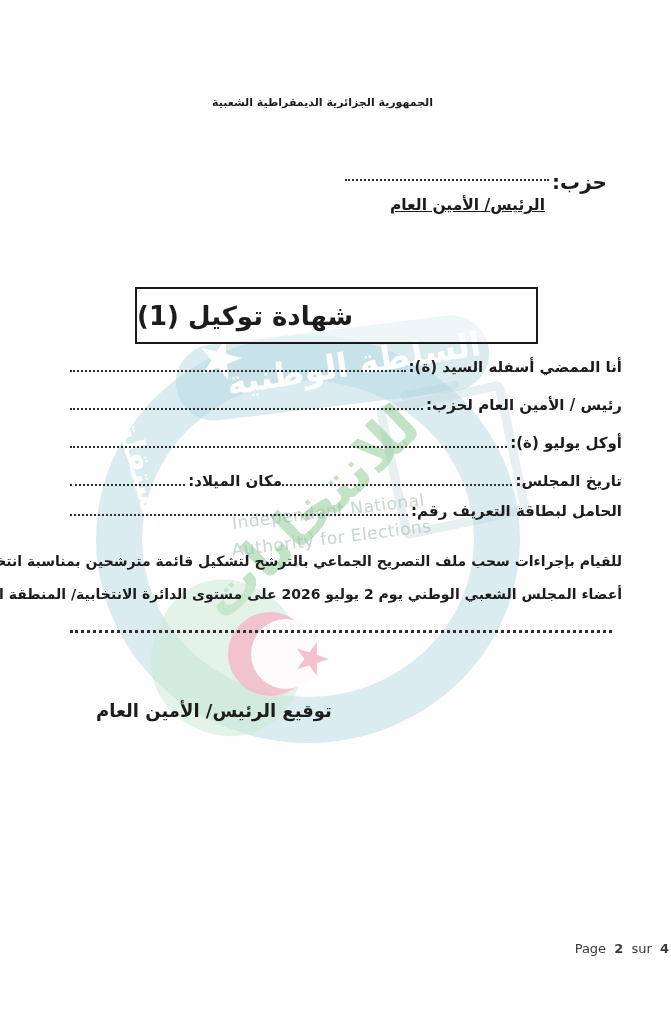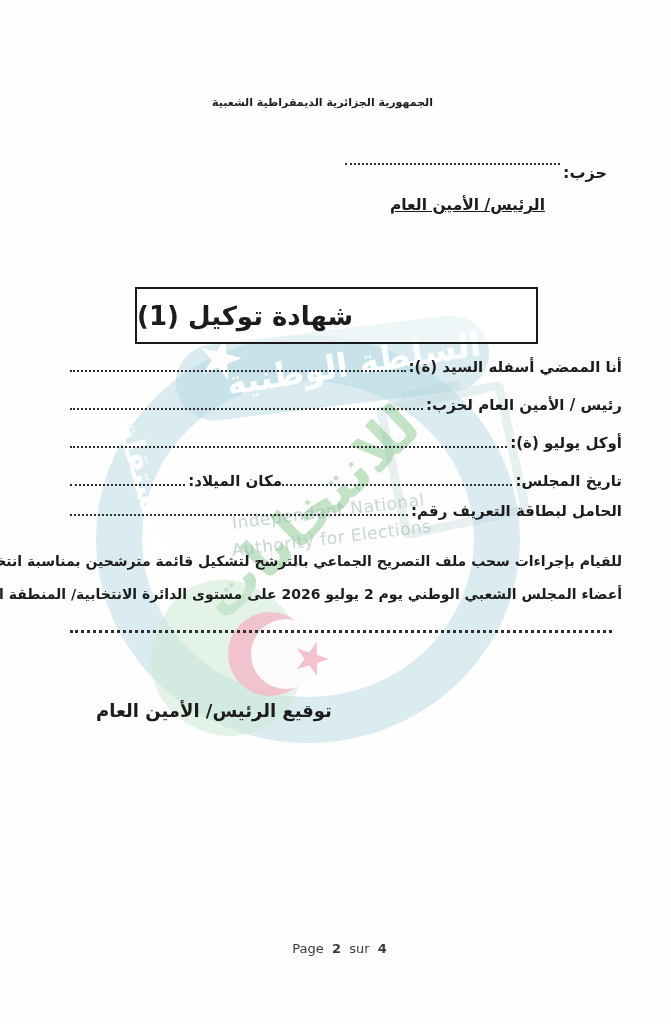--- a/index.html
+++ b/index.html
@@ -68,22 +68,22 @@
   }
 
   
   .layer { position:absolute; z-index:1; }
 
   .header-title {
     left:0; right:26px; top:96px; text-align:center;
     direction:rtl; font-weight:bold; font-size:11px; letter-spacing:-0.2px;
   }
   .party-row {
-    top:163px; right:64px; width:262px; display:flex; direction:rtl;
-    align-items:flex-start; font-weight:bold; font-size:16px;
+    top:170px; right:64px; width:262px; display:flex; direction:rtl;
+    align-items:center; font-weight:bold; font-size:20px;
   }
   .party-role { top:196px; right:126px; direction:rtl; font-weight:bold; font-size:15.5px;text-decoration:underline; }
 
   .title-box {
     top:287px; left:135px; width:399px; height:53px;
     border:2.5px solid #1a1a1a; background:rgba(255,255,255,0.55);
     display:flex; align-items:center; justify-content:flex-end;
     direction:rtl; font-weight:bold; font-size:26px;
   }
 
@@ -98,21 +98,21 @@
   .paragraph {
     top:545px; left:40px; right:49px; direction:rtl; text-align:right;
     font-weight:bold; font-size:14px; line-height:33px;
   }
   .paragraph div { white-space:nowrap; }
 
   .dotline { top:616px; left:70px; width:542px; height:14px; border-bottom:3px dotted #2e2e2e; }
 
   .signature { top:700px; left:96px; direction:rtl; font-weight:bold; font-size:18px; }
 
-  .footer { top:941px; left:0; right:0; text-align:center; font-size:13px; color:#3a3a3a;padding-left:8px; }
+  .footer { top:941px; left:0; right:0; text-align:right; font-size:13px; color:#3a3a3a;padding-left:8px; }
   .footer span { margin:0 2px; }
   .footer .num { font-weight:bold; }
 </style>
 </head>
 <body>
 
 <div class="page">
 
   <div class="watermark">
     <div class="wm-ring"></div>

